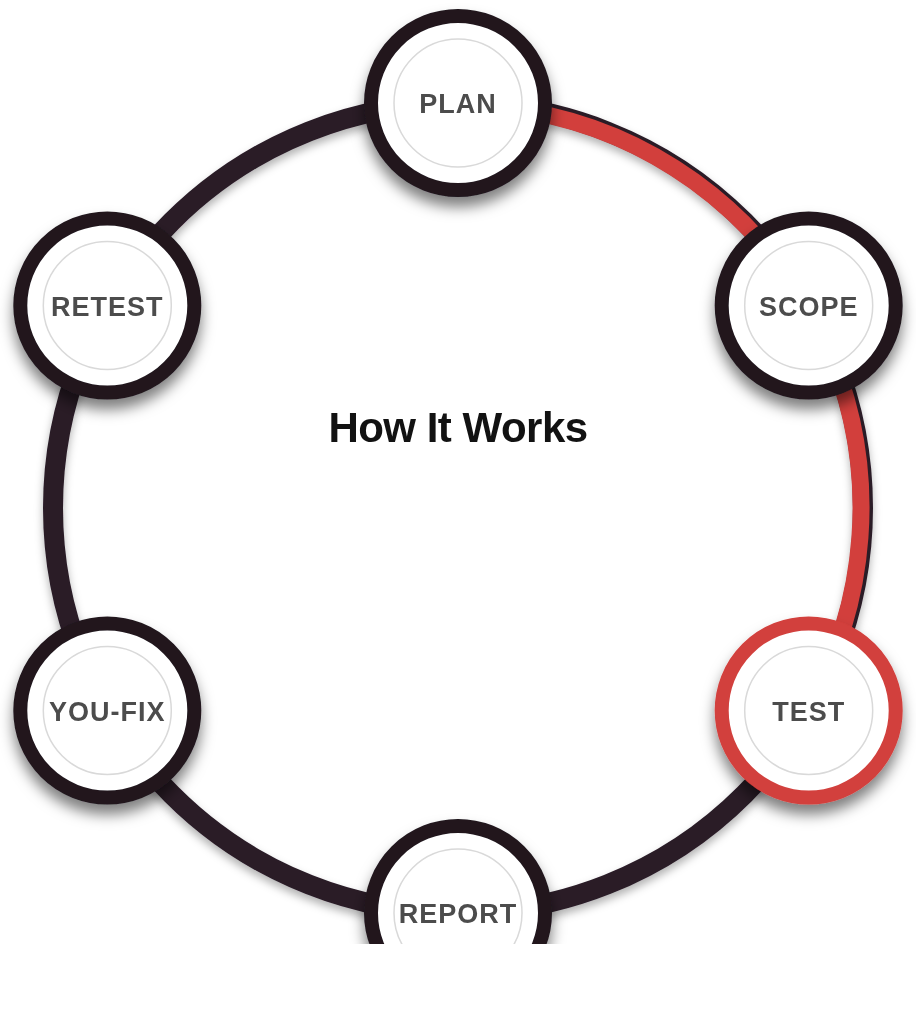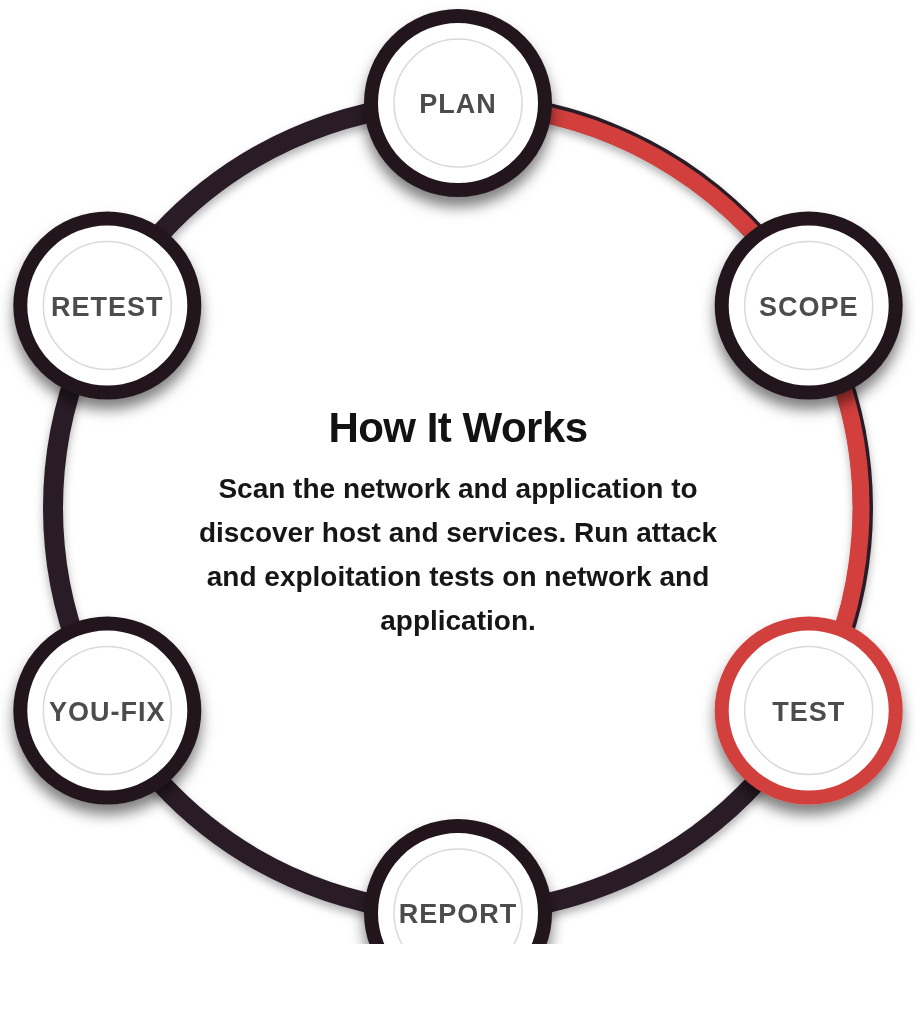--- a/index.html
+++ b/index.html
@@ -126,16 +126,15 @@
 
     <g class="node" transform="translate(107.3,305.5)">
       <circle class="outer" r="87" filter="url(#nodeShadow)"></circle>
       <circle class="inner" r="64"></circle>
       <text class="label" dy="10">RETEST</text>
     </g>
   </svg>
 
   <div class="center-text">
     <h2>How It Works</h2>
-    <p>Scan the network and application to discover host and services. Run attack and exploitation tests on network and application.</p>
   </div>
 
 </div>
 
 </body></html>

